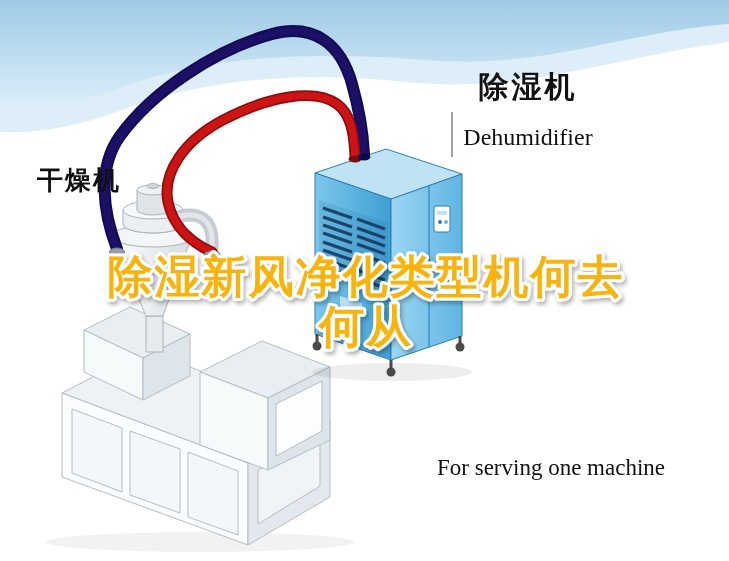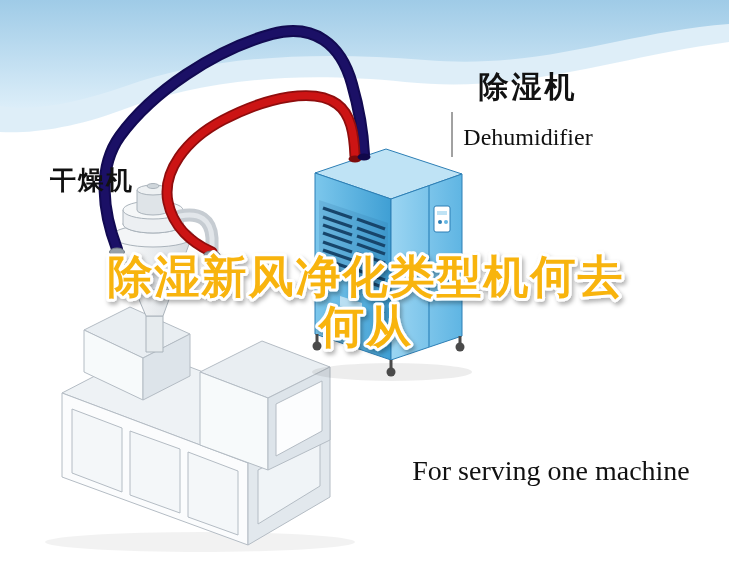--- a/index.html
+++ b/index.html
@@ -7,26 +7,26 @@
     position:relative; width:729px; height:561px; overflow:hidden;
     background:#ffffff; font-family:"Liberation Sans", sans-serif;
   }
   .scene > svg { position:absolute; left:0; top:0; }
   .label { position:absolute; text-align:center; color:var(--text-dark,#111); line-height:1.15; }
   .zh { font-weight:700; }
   .en { font-family:"Liberation Serif", serif;margin-top:19px; }
   #label-dehumidifier { left:437px; top:70px; width:182px; }
   #label-dehumidifier .zh { font-size:30px; letter-spacing:3px; }
   #label-dehumidifier .en { font-size:24px; }
-  #label-hopper { left:33px; top:166px; width:118px; }
+  #label-hopper { left:20px; top:166px; width:118px; }
   #label-hopper .zh { font-size:26px; letter-spacing:2px; }
   #label-hopper .en { font-size:20px; }
   #caption { left:402px; top:452px; width:298px; }
   #caption .zh { font-size:30px; letter-spacing:1px; }
-  #caption .en { font-size:28px; margin-top:3px; }
+  #caption .en { font-size:23px; margin-top:3px; }
   .headline {
     font-family:"Liberation Sans", sans-serif;
     font-weight:700; font-size:45px; letter-spacing:2px;
   }
 </style>
 </head>
 <body>
 
 <div class="scene">
 

